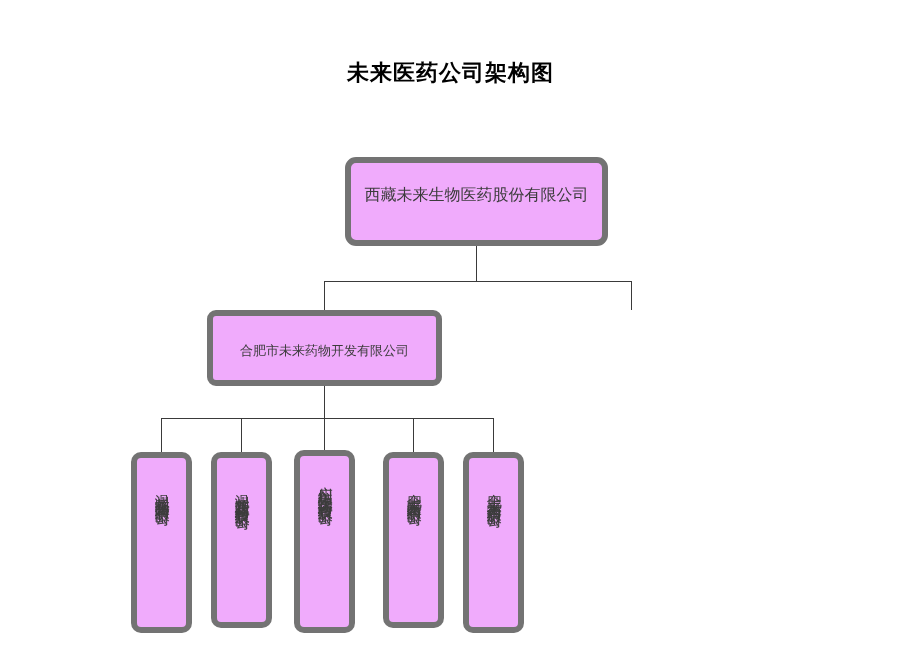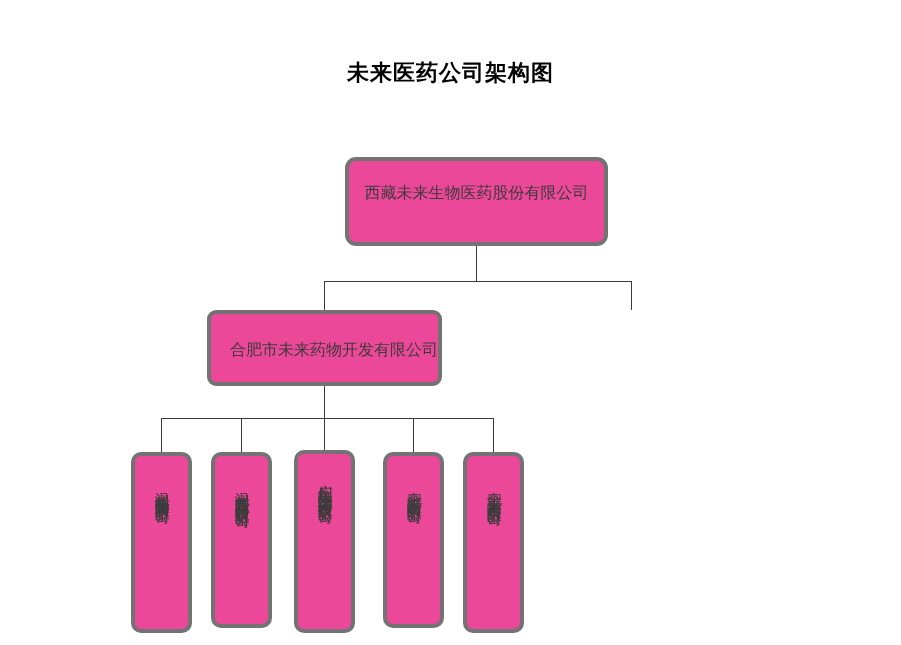--- a/index.html
+++ b/index.html
@@ -49,22 +49,22 @@
   #connectors line {
     stroke: #3a3a3a;
     stroke-width: 1;
     shape-rendering: crispEdges;
   }
 
   
   .node {
     position: absolute;
     box-sizing: border-box;
-    background: #ec4899;
-    border: 4px solid #737373;
+    background: #f0abfc;
+    border: 6px solid #737373;
     border-radius: 9px;
   }
 
   
   .node-h {
     text-align: center;
     color: #3c3c3c;
     font-size: 15px;
     white-space: nowrap;
   }
@@ -75,22 +75,21 @@
 
   .node-root {
     border-radius: 11px;
   }
   .node-root .node-label {
     padding-top: 22px;
     font-size: 16px;
   }
   .node-mid .node-label {
     padding-top: 26px;
-    font-size: 16px;
-    text-align: right;
+    font-size: 13px;
   }
 
   
   .node-v {
     border-radius: 10px;
     display: flex;
     justify-content: center;
   }
   .node-v .node-label {
     display: block;

